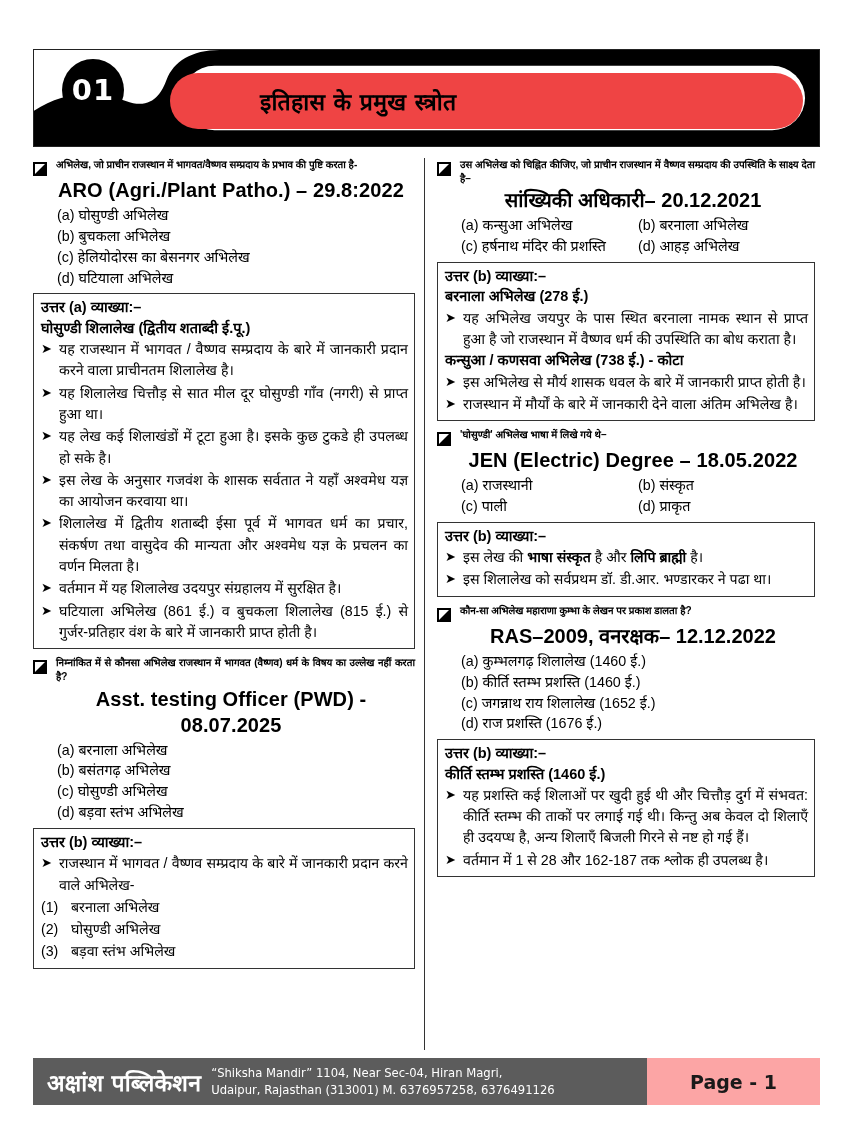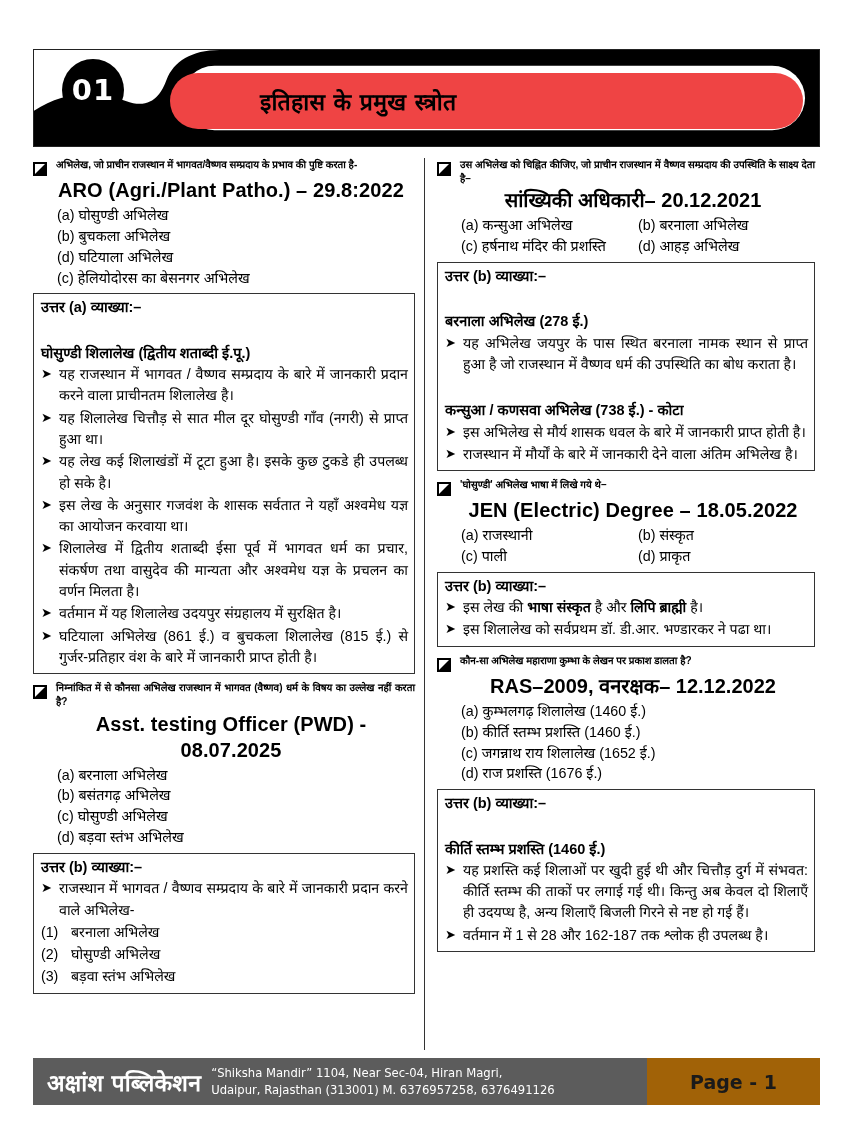--- a/index.html
+++ b/index.html
@@ -166,21 +166,20 @@
   }
   .ans-head {
     font-size: 14.5px;
     font-weight: bold;
     line-height: 1.4;
   }
   .ans-sub {
     font-size: 14.5px;
     font-weight: bold;
     line-height: 1.4;
-    margin-top: 25px;
   }
   .pline {
     display: flex;
     align-items: flex-start;
     font-size: 14.2px;
     line-height: 1.5;
     margin-top: 1px;
   }
   .pbullet {
     flex: 0 0 auto;
@@ -237,21 +236,21 @@
     color: #fff;
     font-size: 11.6px;
     font-weight: normal;
     line-height: 1.45;
     font-family: "DejaVu Sans", sans-serif;
     padding-right: 8px;
   }
   .footer-page {
     flex: 0 0 auto;
     width: 173px;
-    background: #a16207;
+    background: #fca5a5;
     color: #1a1a1a;
     display: flex;
     align-items: center;
     justify-content: center;
     font-size: 19px;
     font-weight: bold;
     font-family: "DejaVu Sans", sans-serif;
     border-left: 2px solid #5c5c5c;
   }
 </style>
@@ -279,22 +278,22 @@
 
       <div class="qblock">
         <div class="qline">
           <span class="qbullet"></span>
           <span class="qtext">अभिलेख, जो प्राचीन राजस्थान में भागवत/वैष्णव सम्प्रदाय के प्रभाव की पुष्टि करता है-</span>
         </div>
         <div class="qsource latin">ARO (Agri./Plant Patho.) – 29.8:2022</div>
         <div class="opts">
           <div class="opt">(a) घोसुण्डी अभिलेख</div>
           <div class="opt">(b) बुचकला अभिलेख</div>
+          <div class="opt">(c) हेलियोदोरस का बेसनगर अभिलेख</div>
           <div class="opt">(d) घटियाला अभिलेख</div>
-          <div class="opt">(c) हेलियोदोरस का बेसनगर अभिलेख</div>
         </div>
       </div>
 
       <div class="ansbox">
         <div class="ans-head">उत्तर (a) व्याख्या:–</div>
         <div class="ans-sub">घोसुण्डी शिलालेख (द्वितीय शताब्दी ई.पू.)</div>
         <div class="pline">
           <span class="pbullet">➤</span>
           <span class="ptext">यह राजस्थान में भागवत / वैष्णव सम्प्रदाय के बारे में जानकारी प्रदान करने वाला प्राचीनतम शिलालेख है।</span>
         </div>

